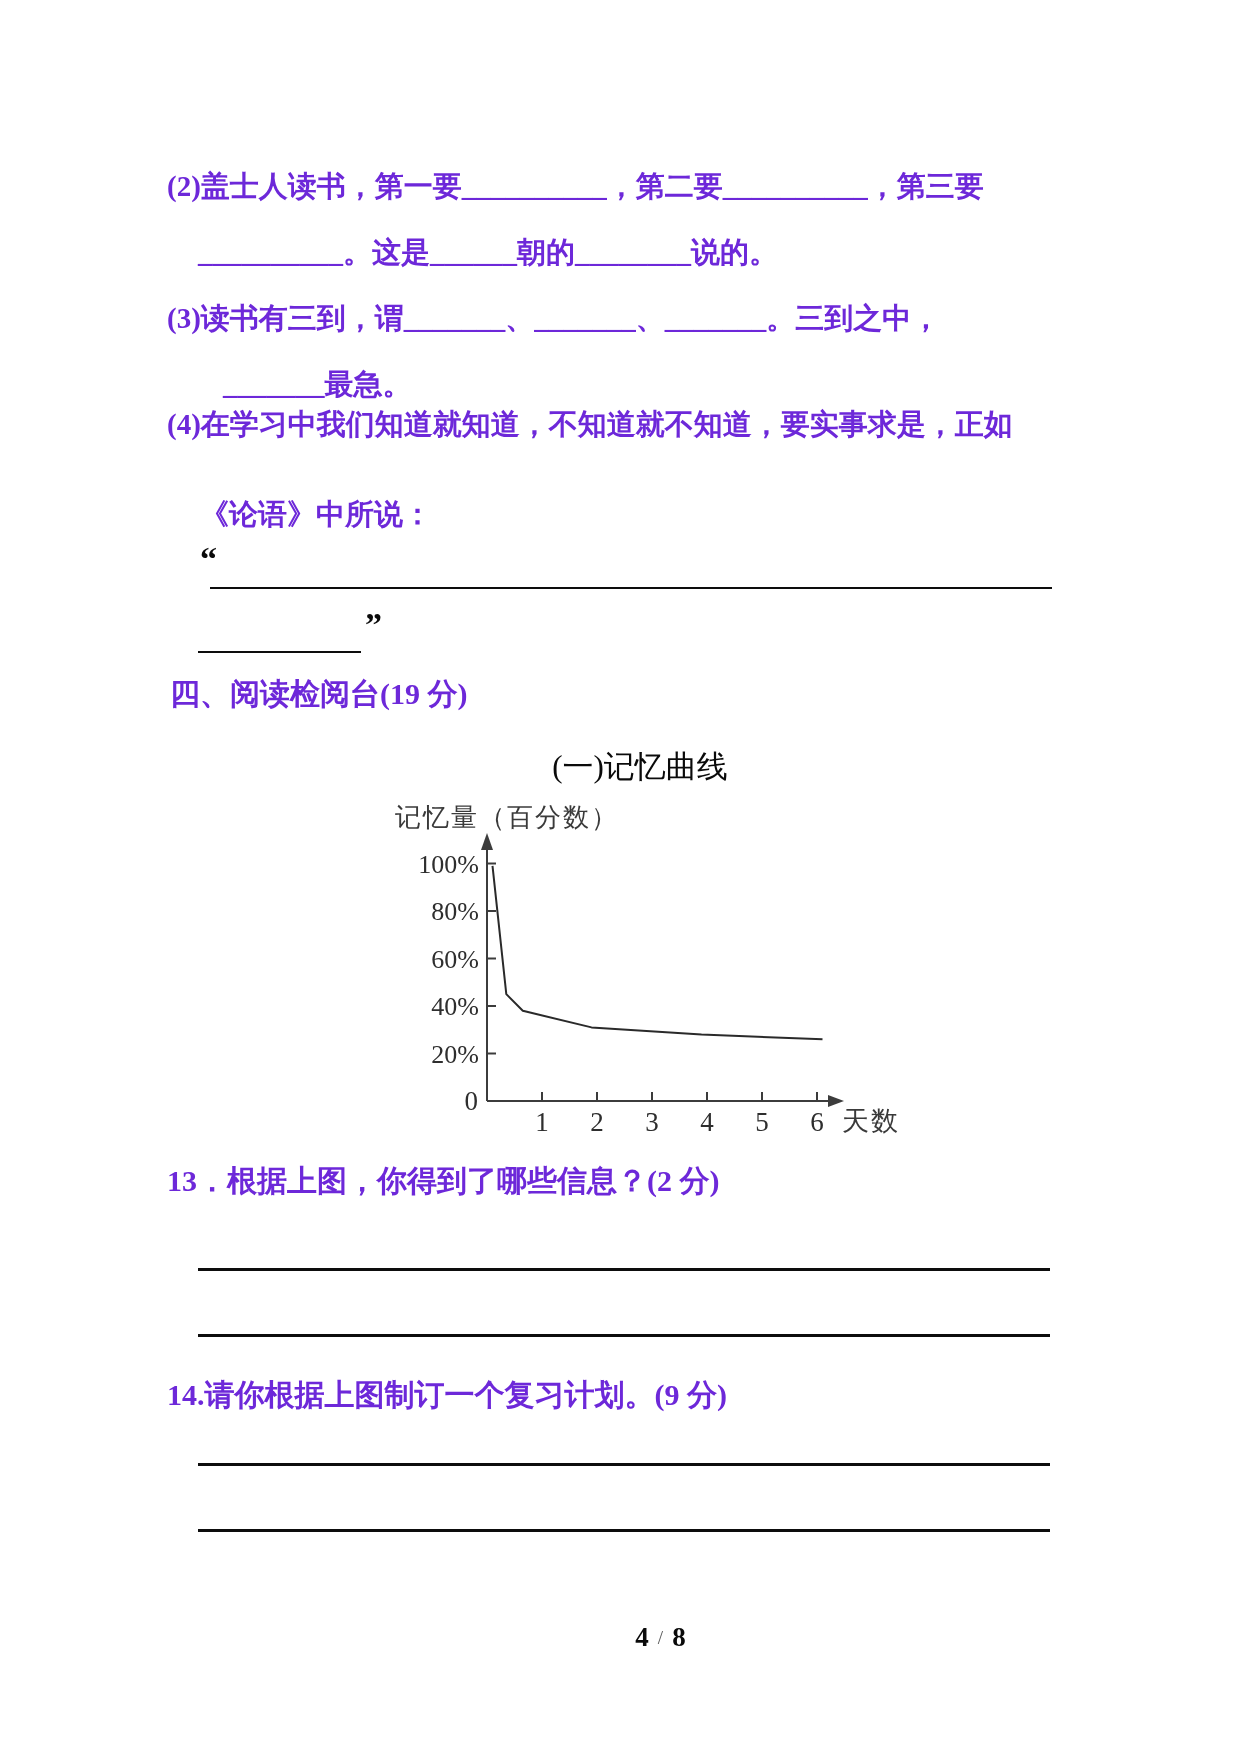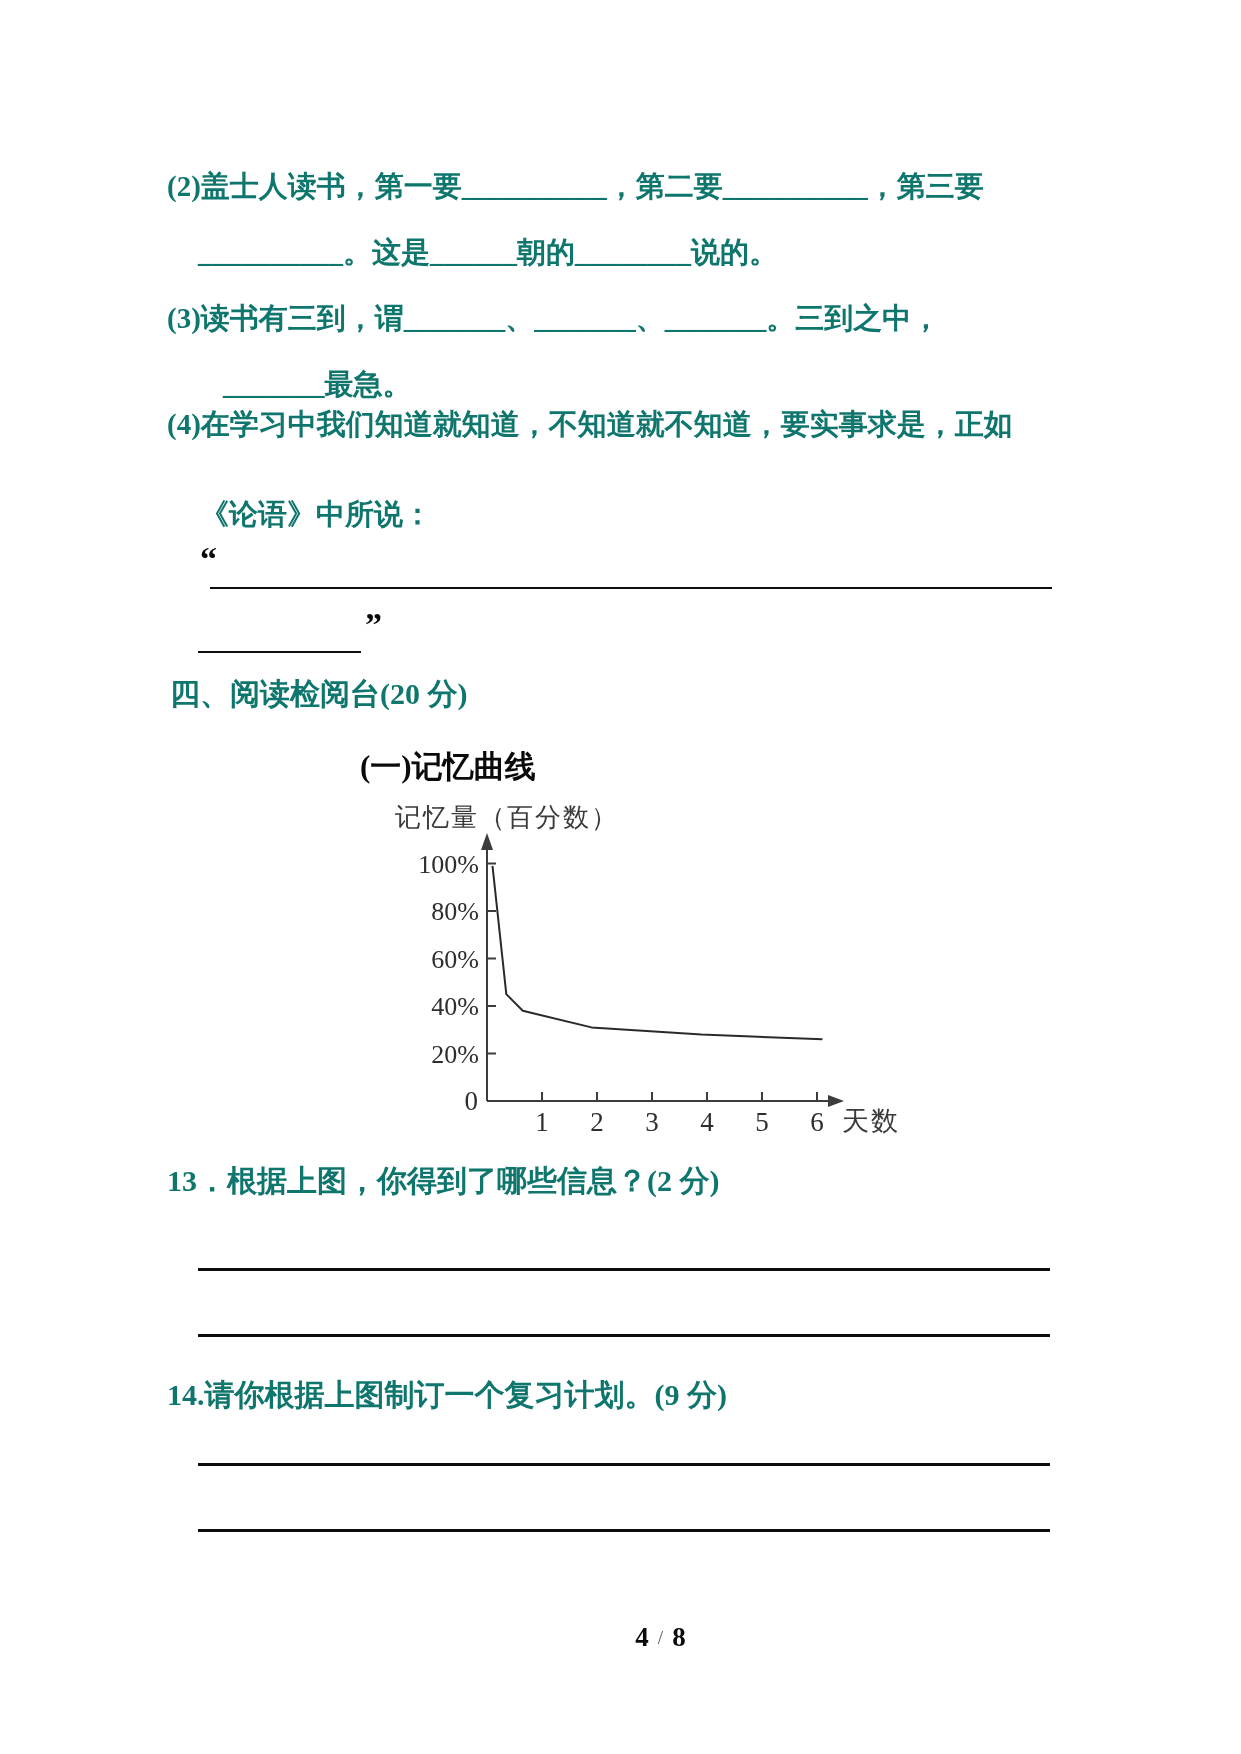--- a/index.html
+++ b/index.html
@@ -11,21 +11,21 @@
     font-family: "Liberation Serif", "DejaVu Serif", serif;
     color: #000000;
     overflow: hidden;
   }
   .tline {
     position: absolute;
     white-space: nowrap;
     font-size: 29px;
     font-weight: 700;
     line-height: 36px;
-    color: #0f766e;
+    color: #6d28d9;
   }
   .heading { font-size: 30px; font-weight: 700; }
   .qnum { font-size: 30px; font-weight: 700; }
   .ansline {
     position: absolute;
     border-bottom: 3px solid #0d0d0d;
   }
   .quoteline {
     position: absolute;
     border-bottom: 2px solid #0d0d0d;
@@ -34,23 +34,23 @@
     position: absolute;
     font-size: 34px;
     font-weight: 700;
     color: #0a0a0a;
   }
   .chart-title {
     position: absolute;
     left: 360px;
     top: 746px;
     width: 560px;
-    text-align: left;
+    text-align: center;
     font-size: 31px;
-    font-weight: 700;
+    font-weight: 400;
     color: #0a0a0a;
     white-space: nowrap;
   }
   .chart-ylabel {
     position: absolute;
     left: 395px;
     top: 800px;
     font-size: 26px;
     font-weight: 400;
     color: #3a3a3a;
@@ -96,21 +96,21 @@
 
   <div class="tline" style="left:167px; top:406px;text-align:right;">(4)在学习中我们知道就知道，不知道就不知道，要实事求是，正如</div>
   <div class="tline" style="left:200px; top:496px;">《论语》中所说：</div>
 
   <span class="quote-glyph" style="left:200px; top:540px;">“</span>
   <div class="quoteline" style="left:210px; top:556px; width:842px; height:31px;"></div>
 
   <div class="quoteline" style="left:198px; top:621px; width:163px; height:30px;"></div>
   <span class="quote-glyph" style="left:365px; top:606px;">”</span>
 
-  <div class="tline heading" style="left:170px; top:676px;">四、阅读检阅台(20 分)</div>
+  <div class="tline heading" style="left:170px; top:676px;">四、阅读检阅台(19 分)</div>
 
   <div class="chart-title">(一)记忆曲线</div>
   <div class="chart-ylabel">记忆量（百分数）</div>
   <svg id="memory-chart" class="chart-svg" viewBox="0 0 560 320">
       <line x1="127" y1="273" x2="127" y2="18" stroke="#3c3c3c" stroke-width="2"></line>
       <polygon points="127,5 121,22 133,22" fill="#3c3c3c"></polygon>
       <line x1="127" y1="273" x2="472" y2="273" stroke="#3c3c3c" stroke-width="2"></line>
       <polygon points="484,273 468,267 468,279" fill="#3c3c3c"></polygon>
       <line x1="127" y1="35.5" x2="136" y2="35.5" stroke="#3c3c3c" stroke-width="2"></line>
       <text x="119" y="44.5" text-anchor="end" font-size="26" fill="#2e2e2e">100%</text>

